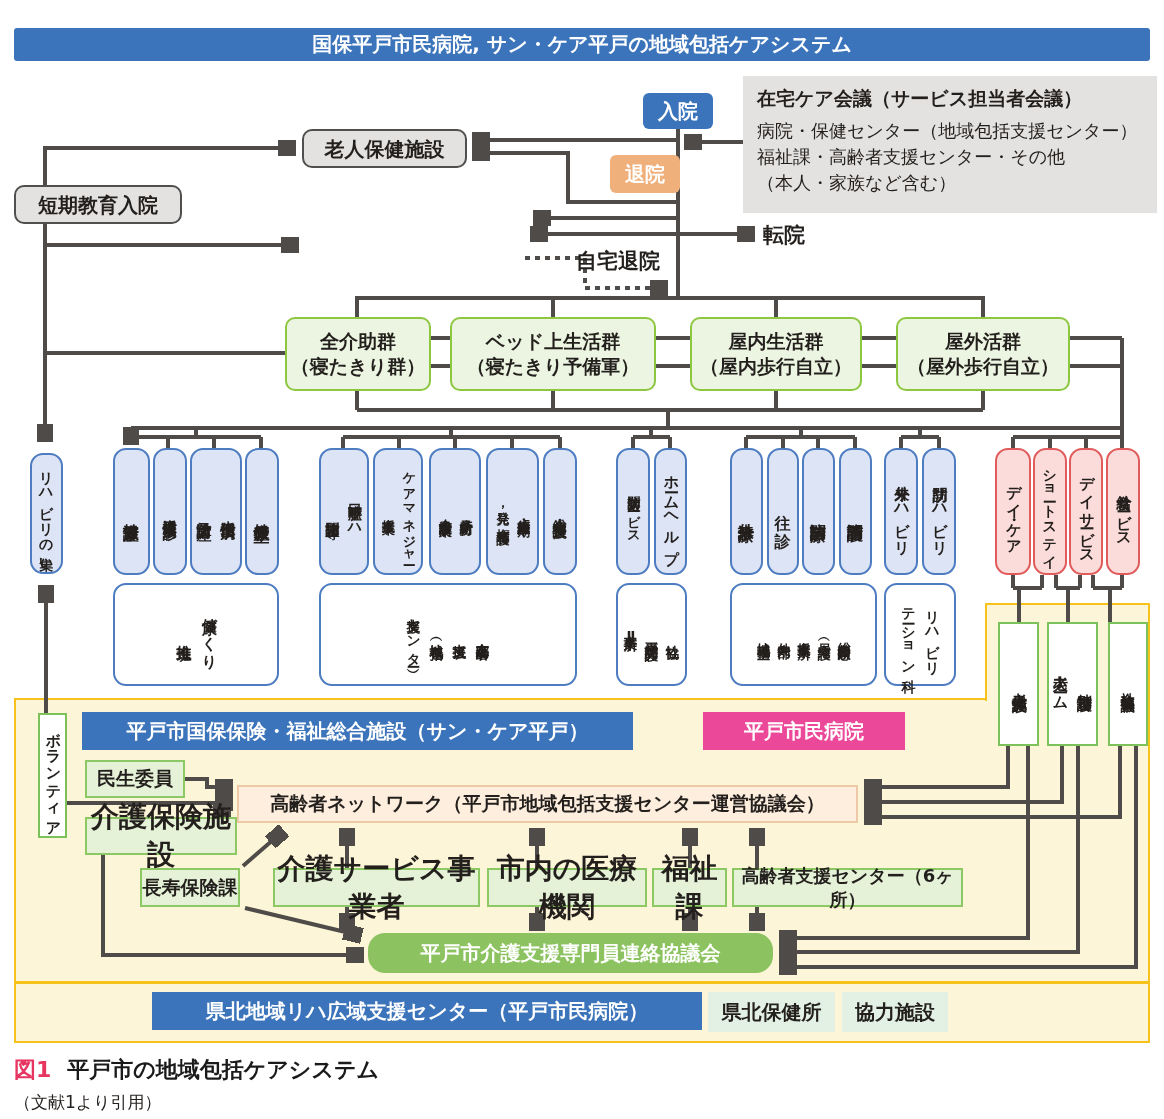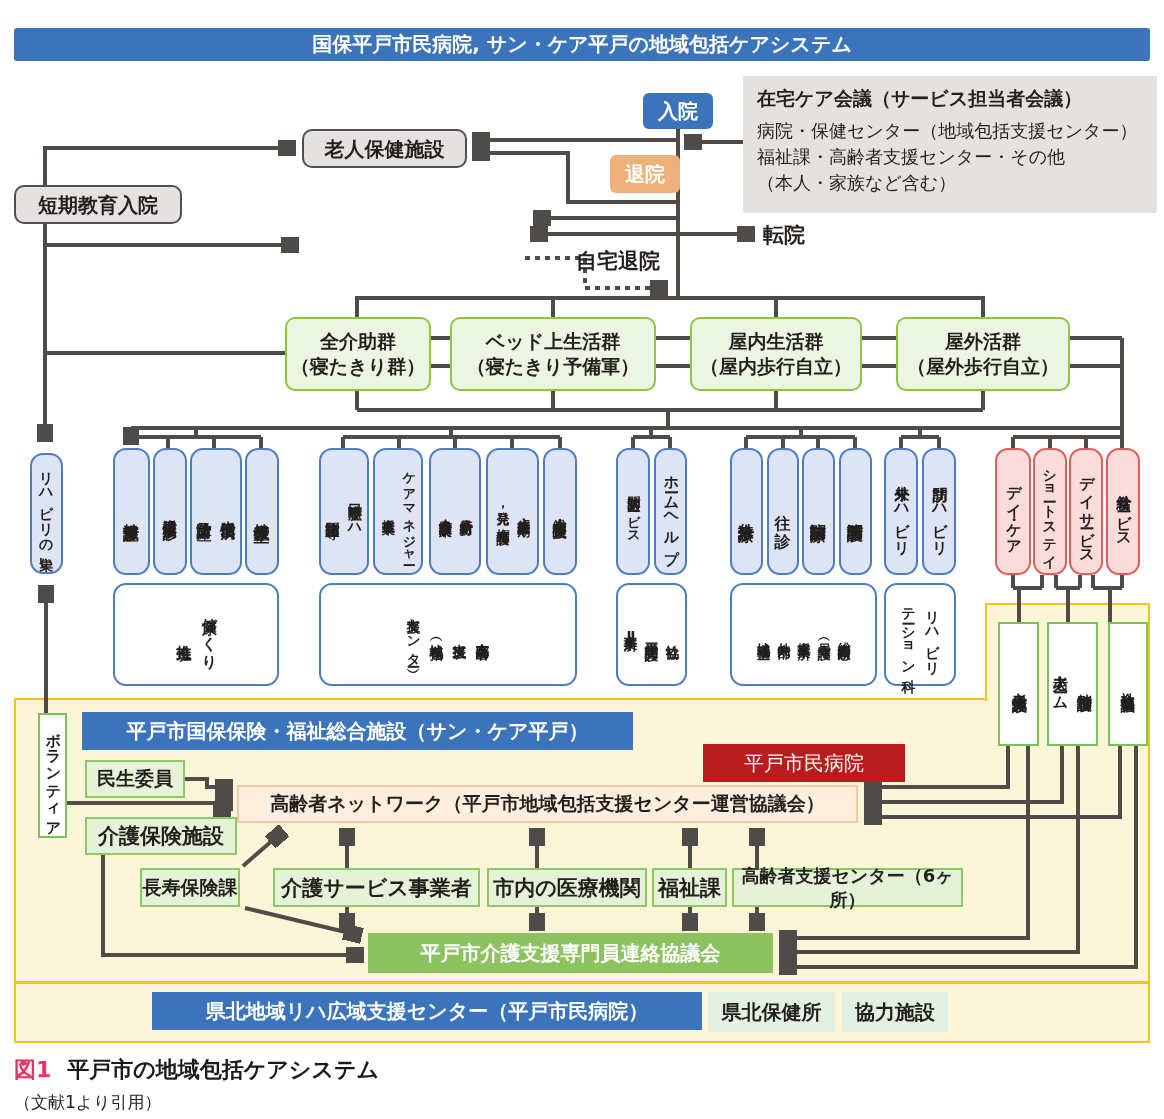--- a/index.html
+++ b/index.html
@@ -2,36 +2,36 @@
 <html><head>
 <meta charset="utf-8">
 <style>
   html,body{margin:0;padding:0;background:#ffffff;}
   #stage{position:relative;width:1164px;height:1119px;background:#fff;overflow:hidden;
          font-family:"DejaVu Sans","Liberation Sans",sans-serif;color:#231f1c;}
   .abs{position:absolute;box-sizing:border-box;}
   .box{position:absolute;box-sizing:border-box;display:flex;align-items:center;justify-content:center;
        text-align:center;white-space:pre-line;z-index:10;}
   .bannerblue{background:#3b74ba;color:#fff;font-weight:bold;font-size:20px;}
-  .bannerred{background:#b91c1c;color:#fff;font-weight:normal;font-size:20px;margin-top:32px;}
+  .bannerred{background:#ec4899;color:#fff;font-weight:bold;font-size:20px;}
   .bannergreen{background:#8cc360;color:#fff;font-weight:bold;font-size:20px;}
   .pill{border-radius:6px;}
   .orange{background:#efb07b;color:#fff;font-weight:bold;font-size:20px;border-radius:6px;}
   .grayinfo{background:#e3e2e1;text-align:left;display:block;padding:10px 14px;z-index:10;}
   .grayinfo .t{font-weight:bold;font-size:19px;margin-bottom:6px;}
   .grayinfo .b{font-size:18px;line-height:1.45;}
   .gray{background:#e3e2e1;border:2.5px solid #4f4f4f;border-radius:10px;font-weight:bold;font-size:20px;line-height:1.3;}
   .green{background:#ebf5e1;border:2.5px solid #8dc63f;border-radius:10px;font-weight:bold;font-size:19px;line-height:1.3;}
   .vtx{writing-mode:vertical-rl;letter-spacing:1px;line-height:1.45;font-weight:600;}
   .vbox{background:#dce4f5;border:2px solid #4d7cc0;border-radius:13px;font-size:16px;padding:4px 0;}
   .vred{background:#fbdcda;border:2px solid #e05c5c;border-radius:13px;font-size:15px;padding:4px 0;}
   .vwhite{background:#fff;border:2px solid #4d7cc0;border-radius:13px;font-size:15px;}
   .vgreen{background:#fff;border:2px solid #7cc25b;font-size:15px;}
   .team{line-height:1.7;}
-  .gbox{background:#e5f2d8;border:2px solid #8cc864;font-size:21px;font-weight:600;}
+  .gbox{background:#e5f2d8;border:2px solid #8cc864;font-size:28px;font-weight:600;}
   .peach{background:#fdeede;border:2px solid #eec9a8;font-size:19px;font-weight:600;}
   .palegreen{background:#e3f1e4;font-size:20px;font-weight:600;}
   .yellow{background:#fdf5d8;border:2.5px solid #f6c21b;z-index:1;}
   .lbl{position:absolute;font-weight:bold;font-size:21px;z-index:10;white-space:nowrap;}
   svg.wires{position:absolute;left:0;top:0;z-index:5;pointer-events:none;}
   svg.wires path{stroke:#4e4b48;stroke-width:4;fill:none;}
   svg.wires path.dash{stroke-dasharray:5 5;}
   #caption{position:absolute;left:14px;top:1055px;z-index:10;}
   #caption .fig{color:#e73562;font-weight:bold;font-size:22px;text-align:center;}
   #caption .ct{color:#1a1a1a;font-weight:bold;font-size:22px;margin-left:16px;}
@@ -191,21 +191,21 @@
   <div class="box gbox" style="left:85px;top:760px;width:100px;height:38px;font-size:19px;">民生委員</div>
   <div class="box gbox" style="left:85px;top:817px;width:152px;height:38px;">介護保険施設</div>
   <div class="box peach" style="left:237px;top:785px;width:621px;height:38px;">高齢者ネットワーク（平戸市地域包括支援センター運営協議会）</div>
 
   <div class="box gbox" style="left:140px;top:868px;width:100px;height:39px;font-size:19px;">長寿保険課</div>
   <div class="box gbox" style="left:273px;top:868px;width:207px;height:39px;">介護サービス事業者</div>
   <div class="box gbox" style="left:487px;top:868px;width:160px;height:39px;">市内の医療機関</div>
   <div class="box gbox" style="left:652px;top:868px;width:75px;height:39px;">福祉課</div>
   <div class="box gbox" style="left:732px;top:868px;width:231px;height:39px;font-size:18px;">高齢者支援センター（6ヶ所）</div>
 
-  <div class="box bannergreen" style="left:368px;top:933px;width:405px;height:40px;">平戸市介護支援専門員連絡協議会</div>
+  <div class="box bannergreen" style="left:368px;top:933px;width:405px;height:40px;border-radius:17px;">平戸市介護支援専門員連絡協議会</div>
 
   <div class="box bannerblue" style="left:152px;top:992px;width:550px;height:38px;">県北地域リハ広域支援センター（平戸市民病院）</div>
   <div class="box palegreen" style="left:708px;top:992px;width:127px;height:40px;">県北保健所</div>
   <div class="box palegreen" style="left:842px;top:992px;width:106px;height:40px;">協力施設</div>
 
   <div id="caption">
     <span class="fig">図1</span><span class="ct">平戸市の地域包括ケアシステム</span>
     <div class="src">（文献1より引用）</div>
   </div>
 

